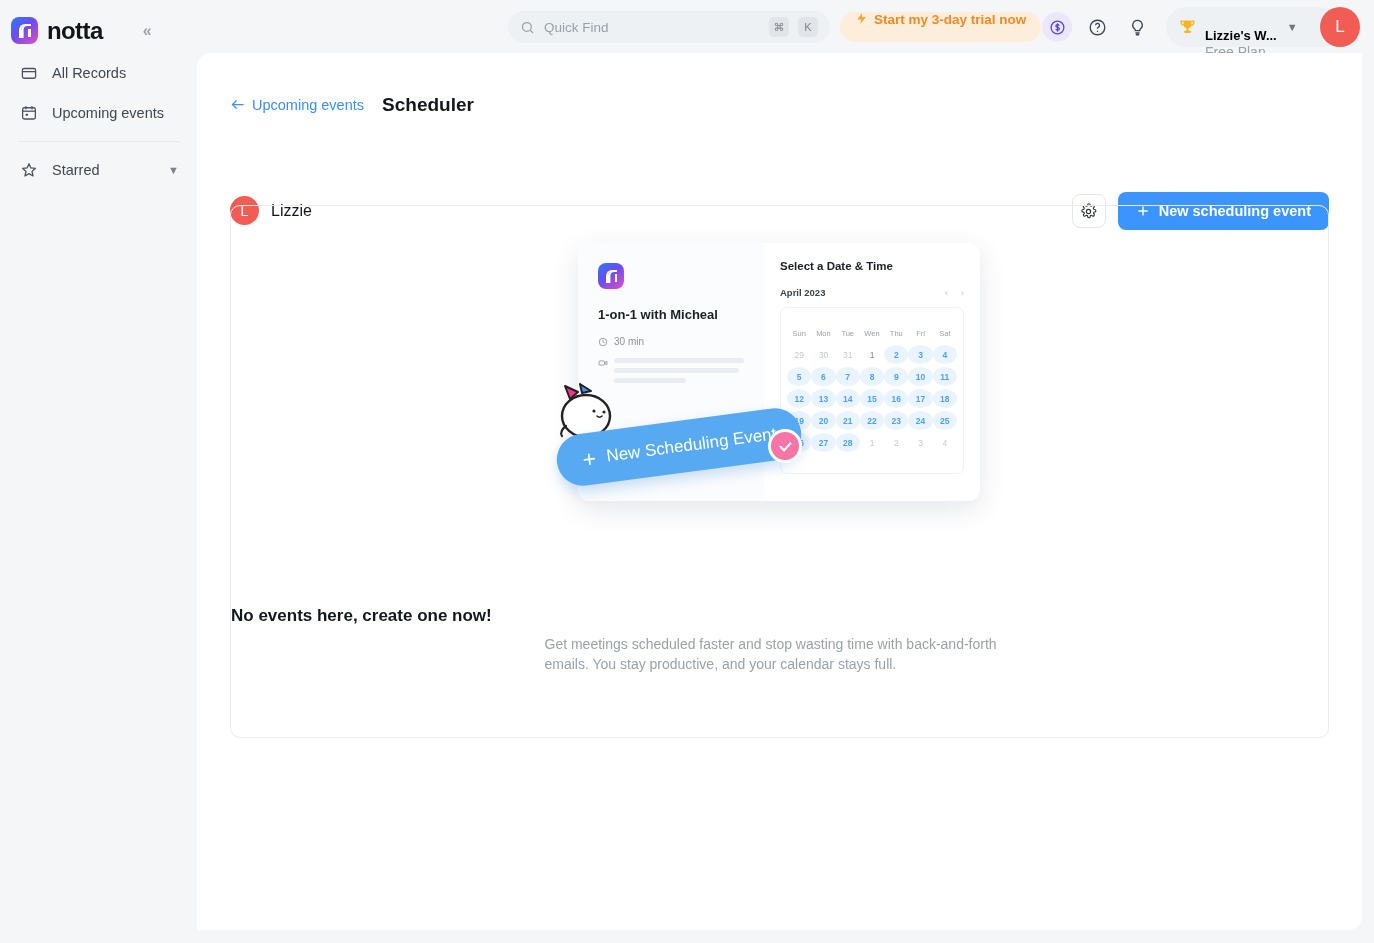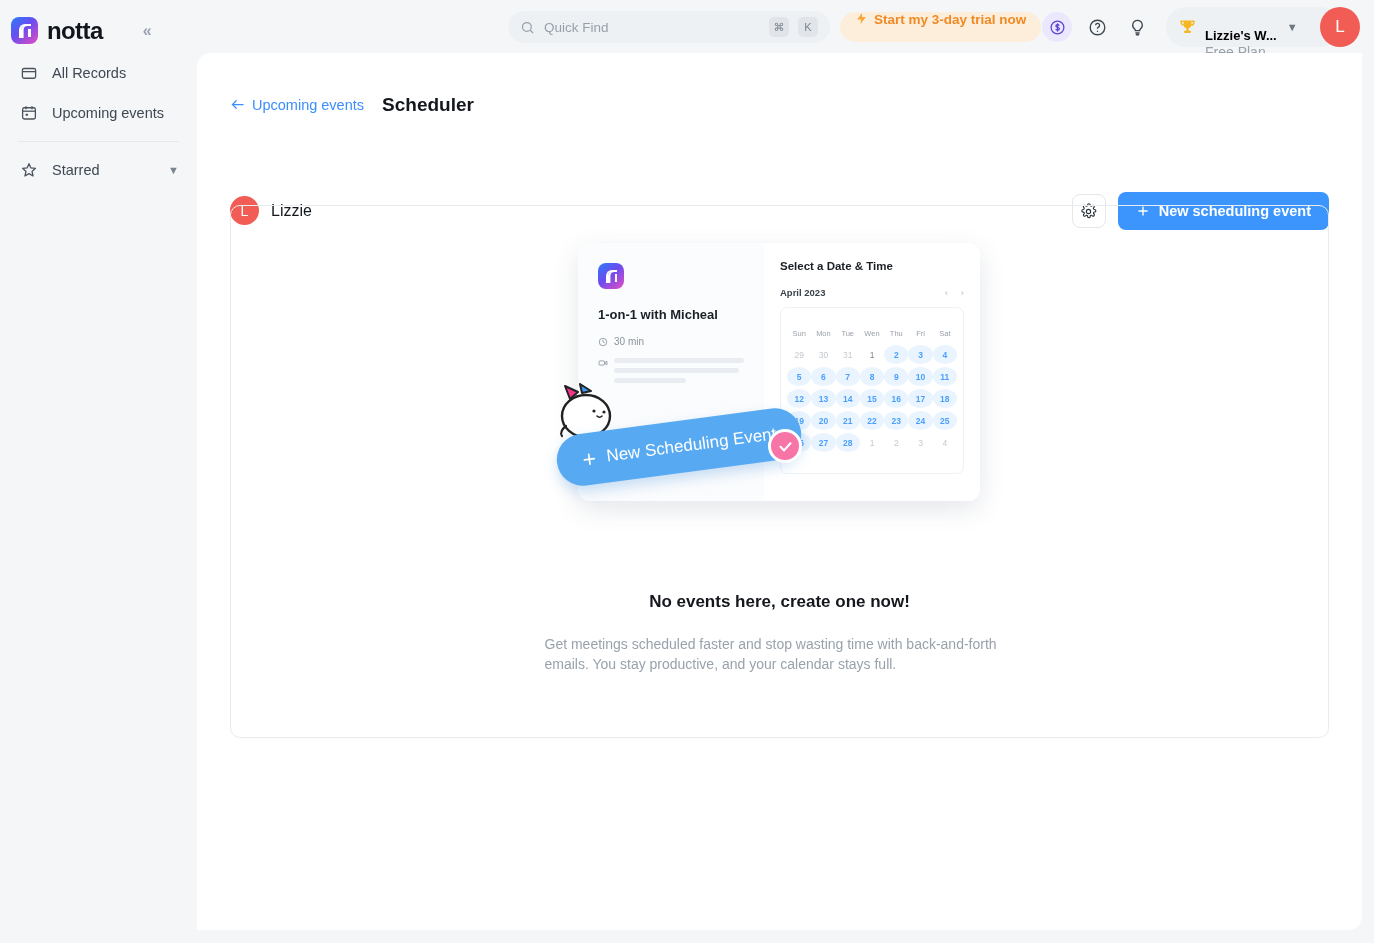--- a/index.html
+++ b/index.html
@@ -206,21 +206,21 @@
   }
   .check-badge {
     position: absolute; left: 212px; top: 186px;
     width: 34px; height: 34px; border-radius: 50%;
     background: #f774a6; border: 3px solid #fff;
     display: flex; align-items: center; justify-content: center; color: #fff;
   }
   .mascot { position: absolute; left: 2px; top: 140px; width: 66px; height: 62px; }
 
   .empty-title {
-    position: absolute; left: 0; right: 0; top: 386px; text-align: center;
+    position: absolute; left: 0; right: 0; top: 400px; text-align: left;
     font-size: 17px; font-weight: 700; color: #14181d;
   }
   .empty-desc {
     position: absolute; left: 50%; transform: translateX(-50%); top: 428px;
     width: 470px; text-align: left; font-size: 14px; color: #99a2ab; line-height: 1.45;
   }
 </style>
 </head>
 <body>
 

